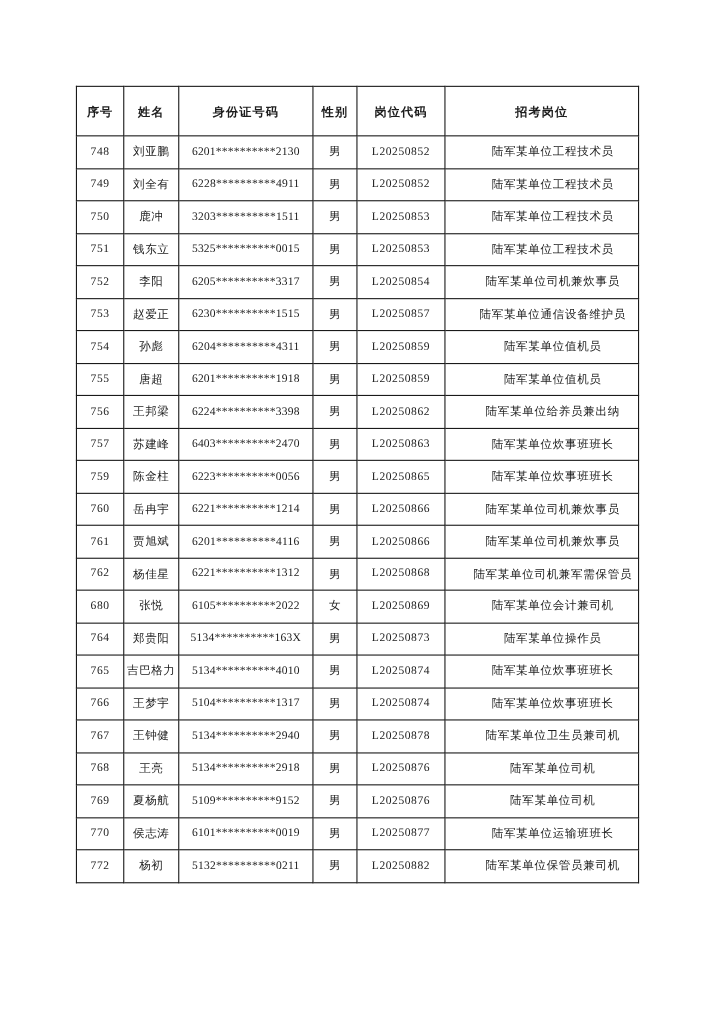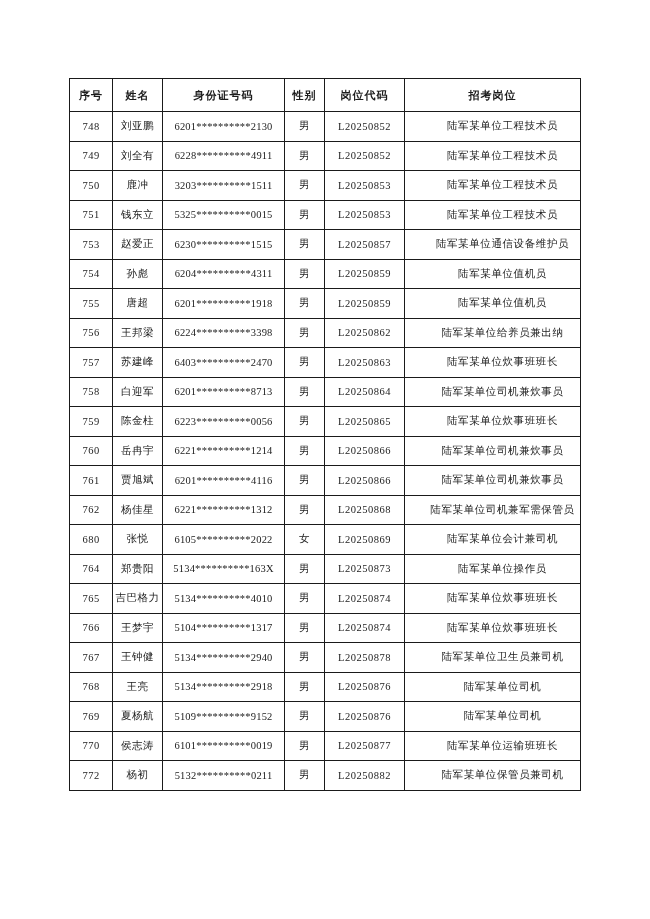--- a/index.html
+++ b/index.html
@@ -28,21 +28,21 @@
   table.roster th,
   table.roster td {
     border: 1px solid #1a1a1a;
     text-align: center;
     vertical-align: middle;
     padding: 0;
     overflow: hidden;
     white-space: nowrap;
   }
   table.roster thead tr {
-    height: 33px;
+    height: 45px;
   }
   table.roster tbody tr {
     height: 29.5px;
   }
   table.roster th {
     font-weight: bold;
     font-size: 11px;
     letter-spacing: 1px;
   }
   table.roster td {
@@ -120,20 +120,28 @@
         </tr>
         <tr>
           <td class="col-serial">751</td>
           <td class="col-name">钱东立</td>
           <td class="col-id">5325**********0015</td>
           <td class="col-gender">男</td>
           <td class="col-code">L20250853</td>
           <td class="col-job">陆军某单位工程技术员</td>
         </tr>
         <tr>
+          <td class="col-serial">752</td>
+          <td class="col-name">李阳</td>
+          <td class="col-id">6205**********3317</td>
+          <td class="col-gender">男</td>
+          <td class="col-code">L20250854</td>
+          <td class="col-job">陆军某单位司机兼炊事员</td>
+        </tr>
+        <tr>
           <td class="col-serial">753</td>
           <td class="col-name">赵爱正</td>
           <td class="col-id">6230**********1515</td>
           <td class="col-gender">男</td>
           <td class="col-code">L20250857</td>
           <td class="col-job">陆军某单位通信设备维护员</td>
         </tr>
         <tr>
           <td class="col-serial">754</td>
           <td class="col-name">孙彪</td>
@@ -158,28 +166,20 @@
           <td class="col-code">L20250862</td>
           <td class="col-job">陆军某单位给养员兼出纳</td>
         </tr>
         <tr>
           <td class="col-serial">757</td>
           <td class="col-name">苏建峰</td>
           <td class="col-id">6403**********2470</td>
           <td class="col-gender">男</td>
           <td class="col-code">L20250863</td>
           <td class="col-job">陆军某单位炊事班班长</td>
-        </tr>
-        <tr>
-          <td class="col-serial">758</td>
-          <td class="col-name">白迎军</td>
-          <td class="col-id">6201**********8713</td>
-          <td class="col-gender">男</td>
-          <td class="col-code">L20250864</td>
-          <td class="col-job">陆军某单位司机兼炊事员</td>
         </tr>
         <tr>
           <td class="col-serial">759</td>
           <td class="col-name">陈金柱</td>
           <td class="col-id">6223**********0056</td>
           <td class="col-gender">男</td>
           <td class="col-code">L20250865</td>
           <td class="col-job">陆军某单位炊事班班长</td>
         </tr>
         <tr>

